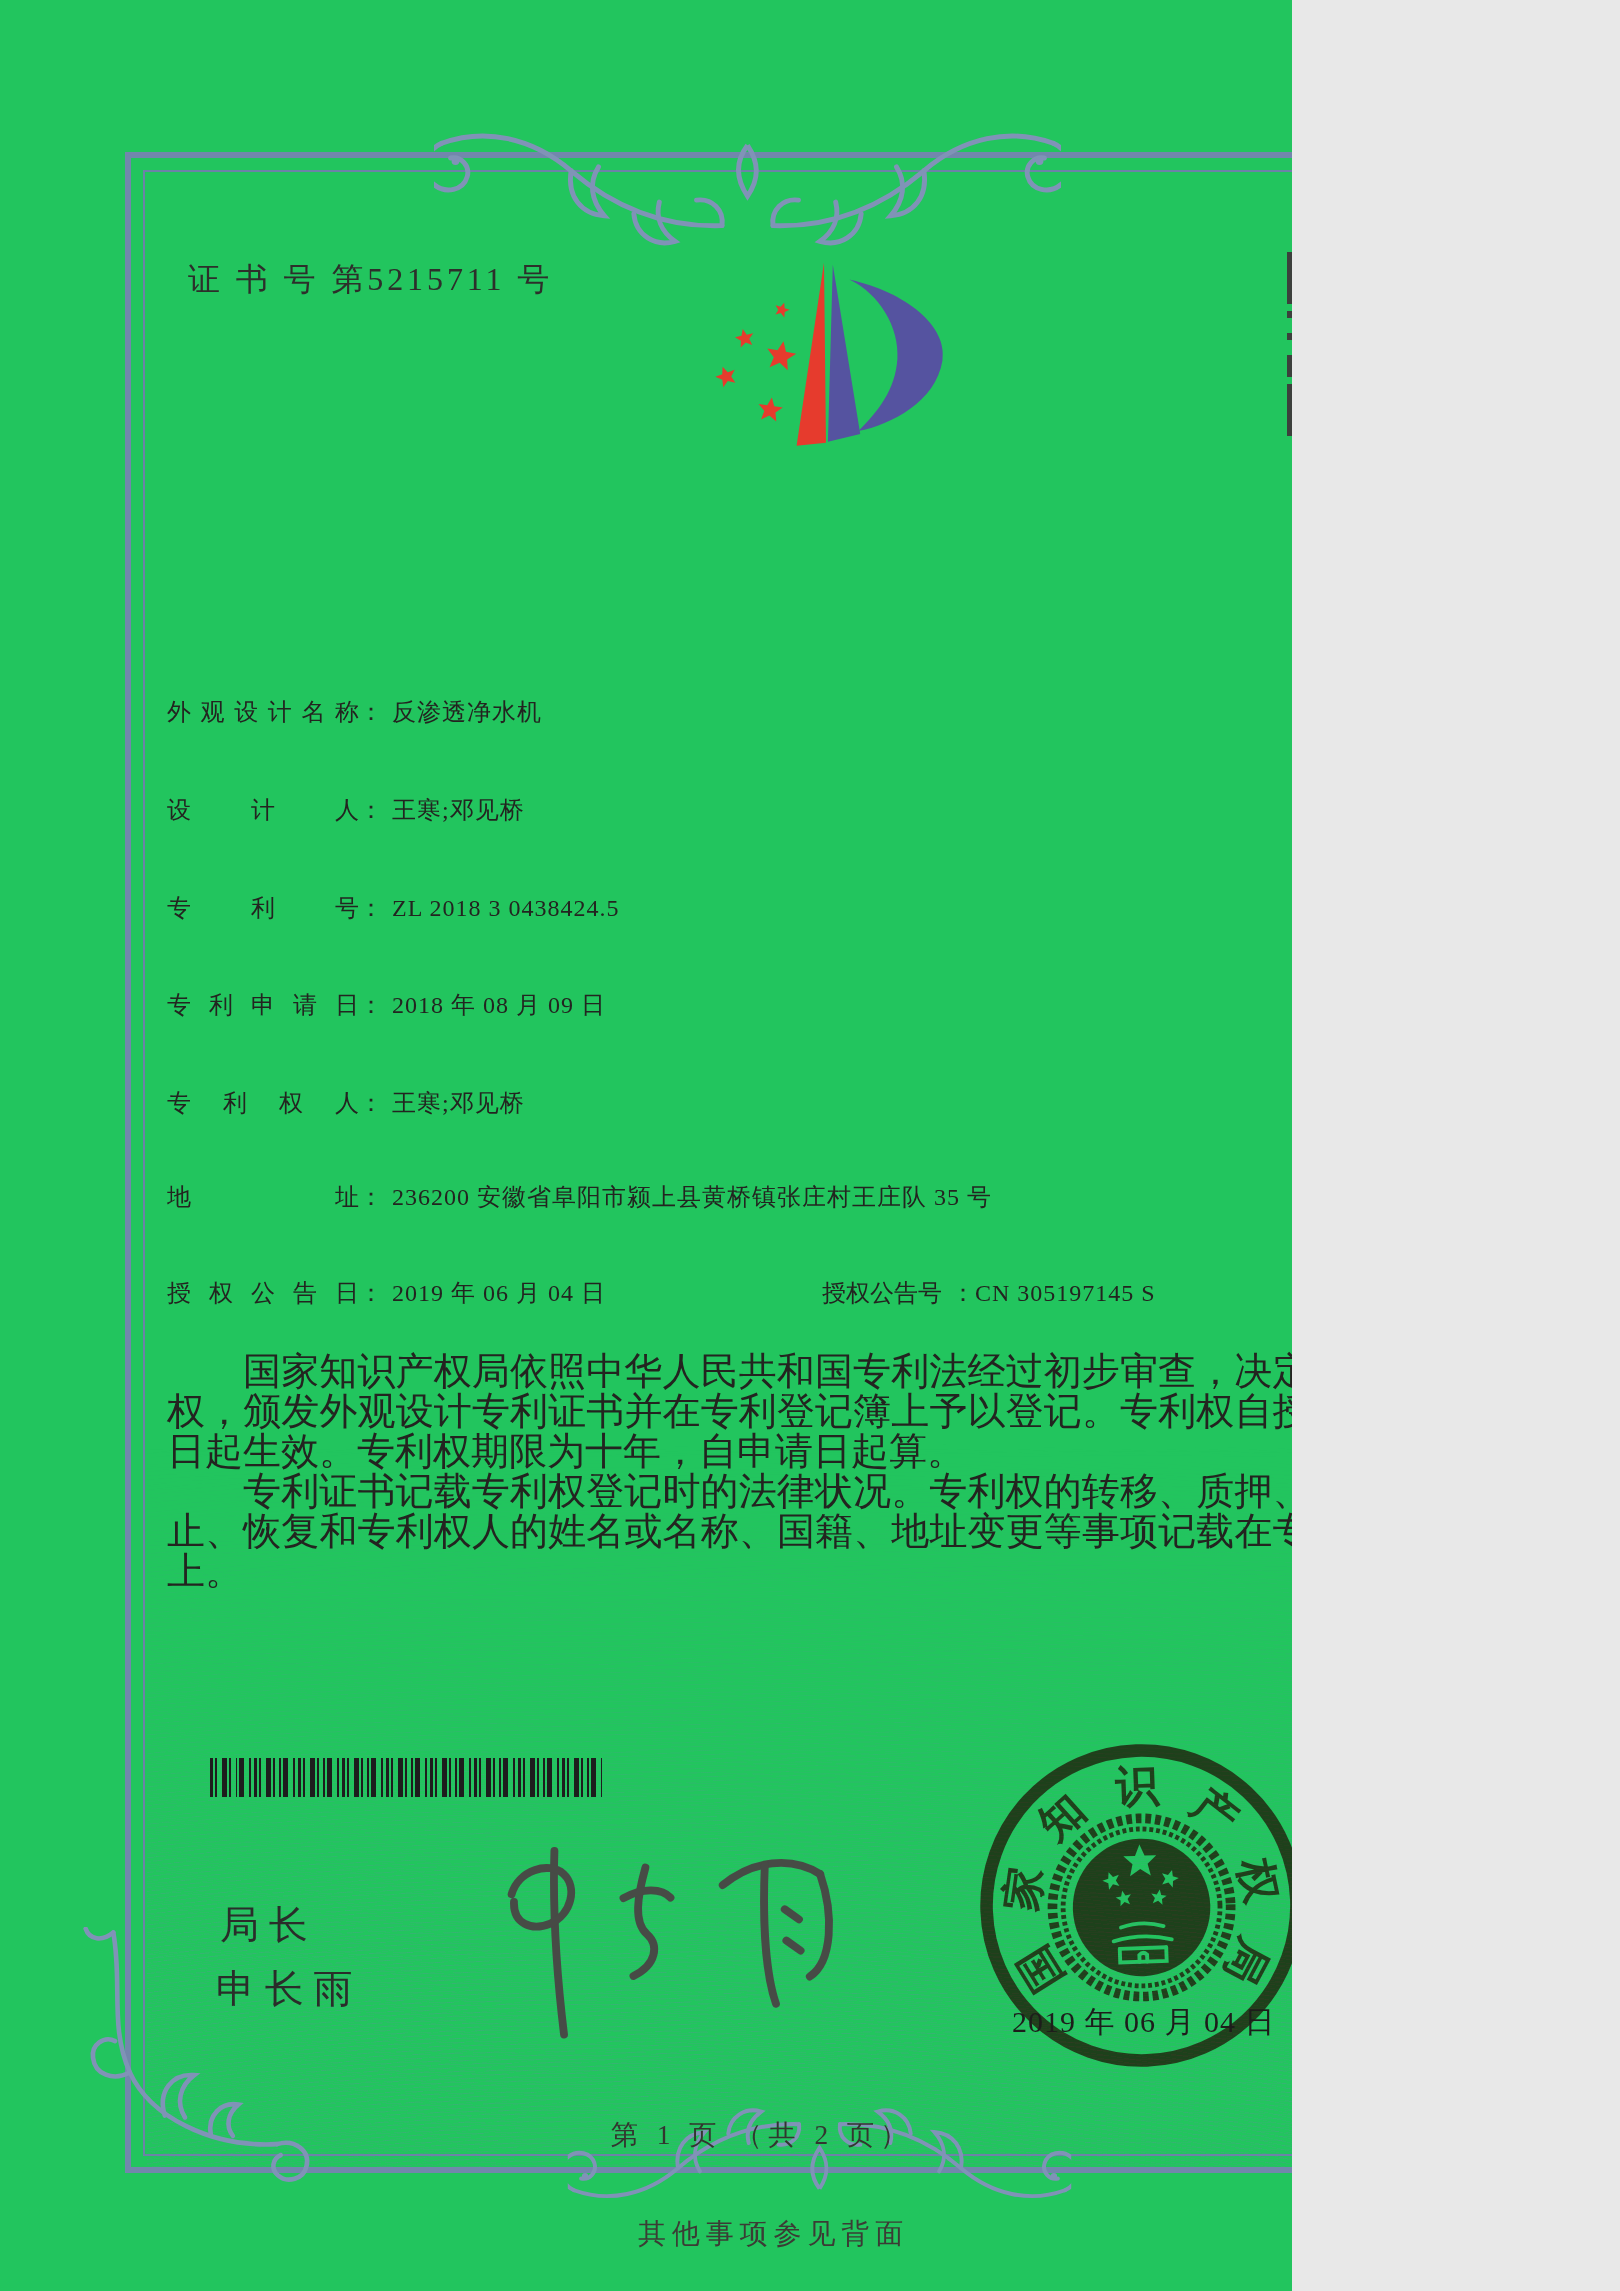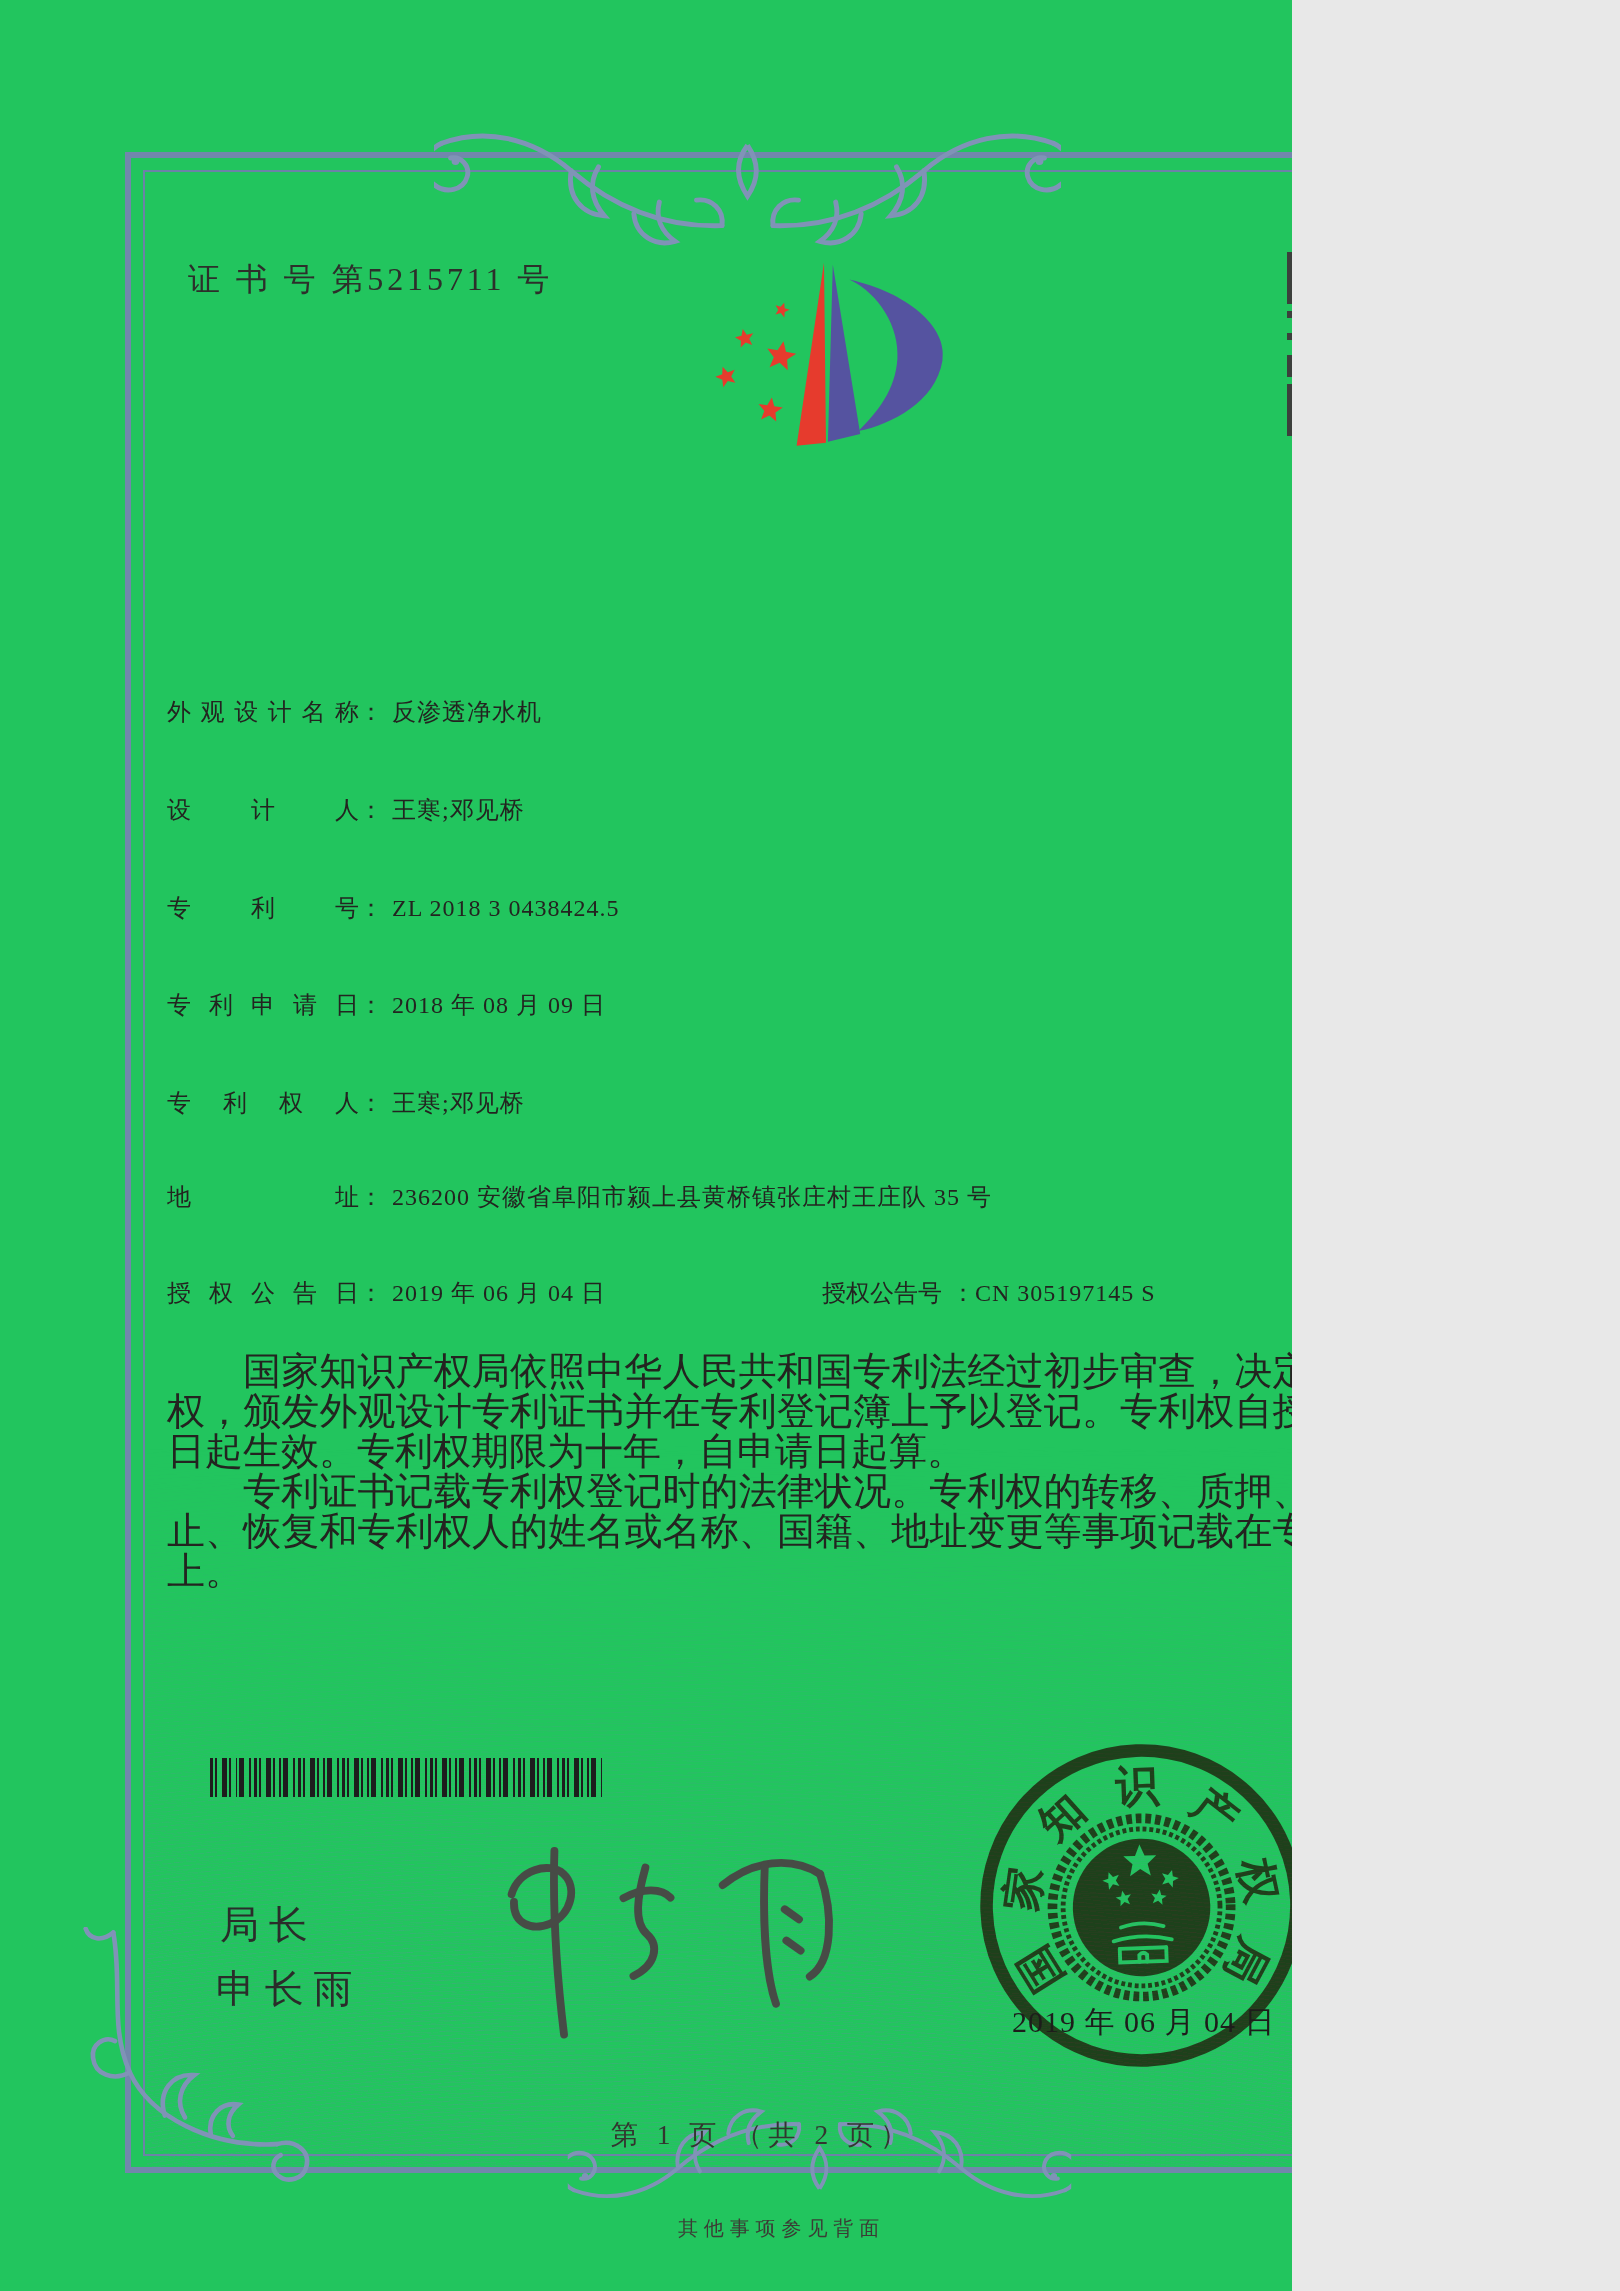--- a/index.html
+++ b/index.html
@@ -36,21 +36,21 @@
       #1d1d1d 39px 41px,transparent 41px 44px);}
   .director{left:220px;top:1898px;font-size:39px;letter-spacing:9.8px;color:#2a2d2a;z-index:5;
             font-family:"Liberation Sans","DejaVu Sans",sans-serif;}
   .director-name{left:216px;top:1962px;font-size:39px;letter-spacing:9.8px;color:#2a2d2a;z-index:5;
             font-family:"Liberation Sans","DejaVu Sans",sans-serif;}
   .signature{left:461px;top:1825px;z-index:5;}
   .seal{left:973px;top:1737px;z-index:5;mix-blend-mode:multiply;opacity:.93;transform:rotate(-2deg);}
   .seal-date{left:1012px;top:2002px;font-size:30px;letter-spacing:1px;color:#1d1d1b;z-index:6;white-space:nowrap;}
   .page-info{left:0;top:2117px;width:1524px;text-align:center;font-size:27.4px;letter-spacing:5.9px;
              color:#33352f;z-index:4;}
-  .back-note{left:16px;top:2215px;width:1531px;text-align:center;font-size:20px;letter-spacing:5.9px;
+  .back-note{left:8px;top:2215px;width:1531px;text-align:center;font-size:28px;letter-spacing:5.9px;
              color:#3b3c35;z-index:4;}
   svg text{font-family:"Liberation Serif","DejaVu Serif",serif;}
 </style>
 </head>
 <body>
 
 <div id="page">
 
   <svg width="0" height="0" style="position:absolute">
     <defs>

